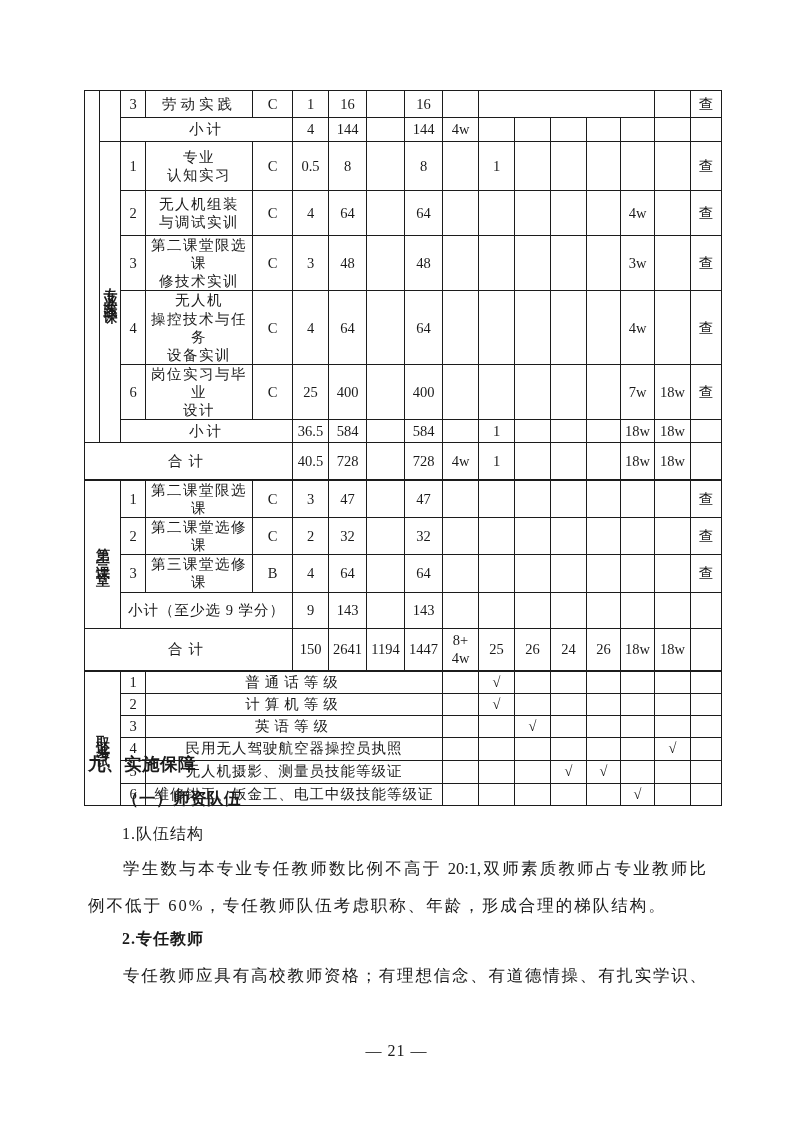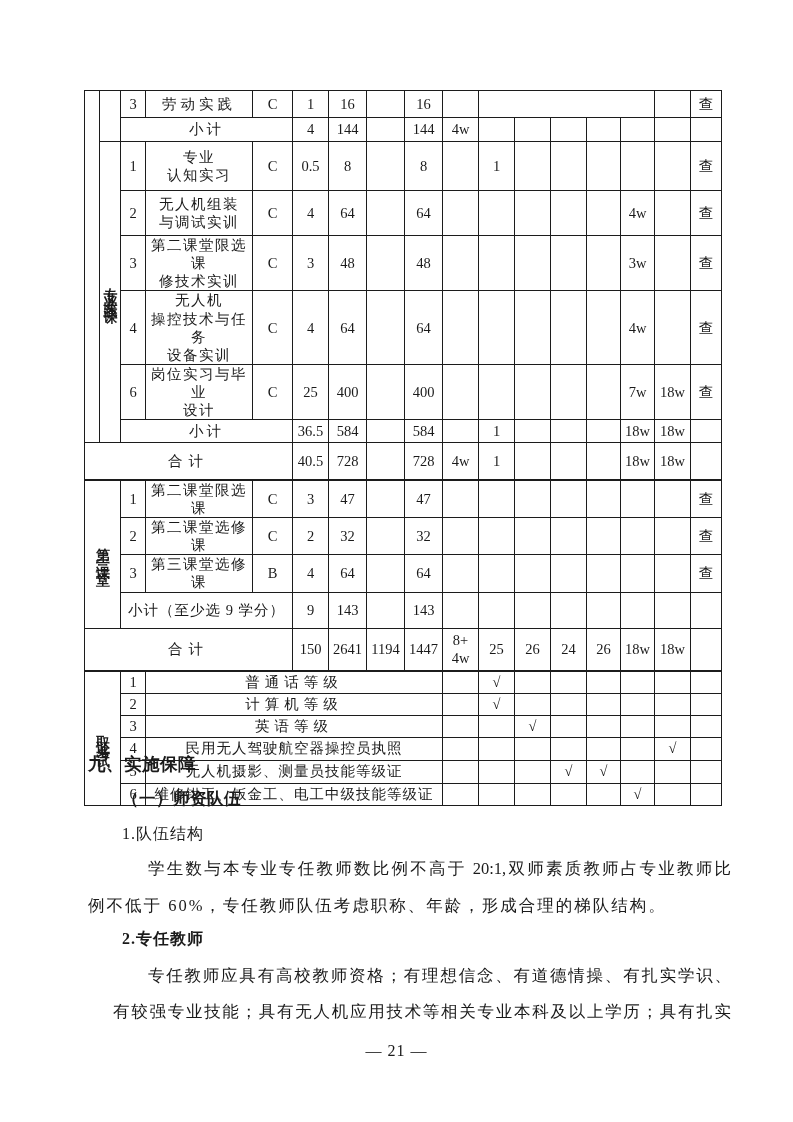--- a/index.html
+++ b/index.html
@@ -23,21 +23,21 @@
   td.exam{font-size:13px;}
   td.ls1{font-size:13.5px;letter-spacing:1px;}
   td.ls3{letter-spacing:3px;font-size:14px;}
   td.ls4{letter-spacing:4px;font-size:13.5px;}
   td.ls5{letter-spacing:5px;font-size:13.5px;}
   td.ls6{letter-spacing:6px;font-size:14px;}
   .vtext{writing-mode:vertical-lr;text-orientation:upright;display:inline-block;
        font-weight:bold;font-size:14px;letter-spacing:6px;line-height:1;}
 
   .bodyline{position:absolute;font-size:16.5px;letter-spacing:1px;white-space:nowrap;}
-  .fill{white-space:normal;text-align:justify;text-align-last:justify;letter-spacing:normal;margin-left:25px;}
+  .fill{white-space:normal;text-align:justify;text-align-last:justify;letter-spacing:normal;}
   .h1{top:752px;left:88px;font-size:17.5px;font-weight:bold;letter-spacing:0.5px;}
   .h2{top:788px;left:122px;font-size:16.5px;font-weight:bold;letter-spacing:0.5px;}
   .it1{top:824px;left:122px;font-size:16px;}
   .p1a{top:858px;left:88px;width:618px;text-indent:35px;}
   .p1b{top:895px;left:88px;letter-spacing:2px;}
   .it2{top:929px;left:122px;font-size:16px;font-weight:bold;}
   .p2a{top:965px;left:88px;width:618px;text-indent:35px;}
   .p2b{top:1001px;left:88px;width:618px;}
   .footer{position:absolute;top:1042px;left:0;width:793px;text-align:center;
        font-size:16px;letter-spacing:1px;}
@@ -379,16 +379,15 @@
       </tbody>
     </table>
 
   <div class="bodyline h1">九、实施保障</div>
   <div class="bodyline h2">（一）师资队伍</div>
   <div class="bodyline it1">1.队伍结构</div>
   <div class="bodyline p1a fill">学生数与本专业专任教师数比例不高于 20:1,双师素质教师占专业教师比</div>
   <div class="bodyline p1b">例不低于 60%，专任教师队伍考虑职称、年龄，形成合理的梯队结构。</div>
   <div class="bodyline it2">2.专任教师</div>
   <div class="bodyline p2a fill">专任教师应具有高校教师资格；有理想信念、有道德情操、有扎实学识、</div>
-  <div class="bodyline p2b fill">有较强专业技能；具有无人机应用技术等相关专业本科及以上学历；具有扎实</div>
   <div class="footer">— 21 —</div>
 
 </div>
 
 </body></html>

